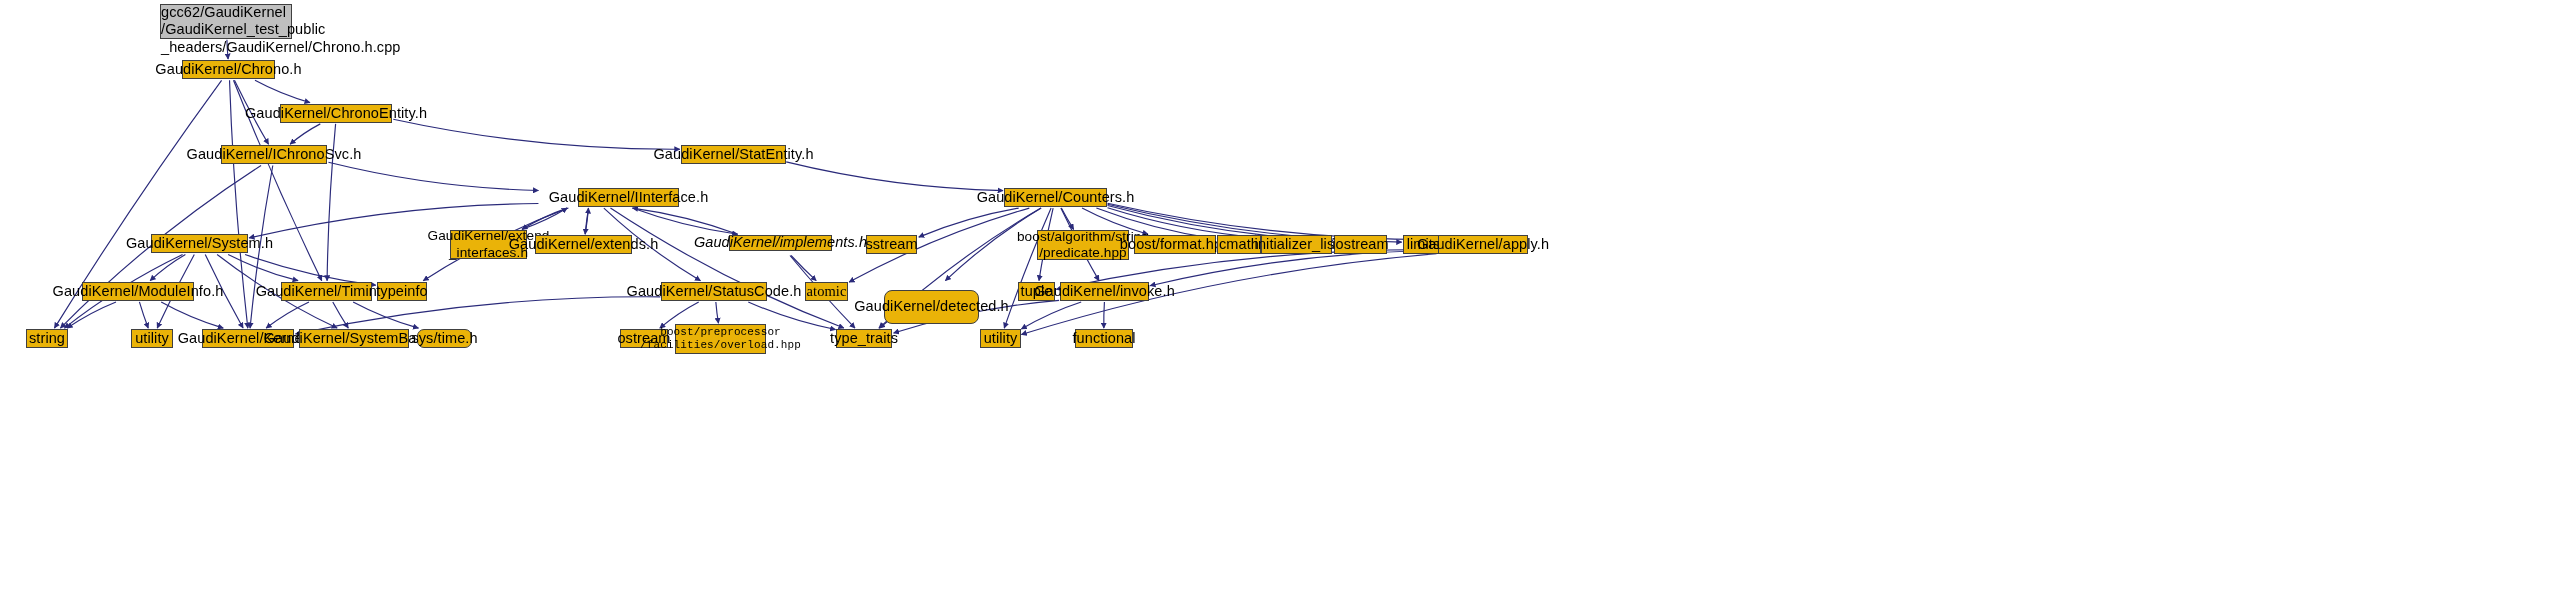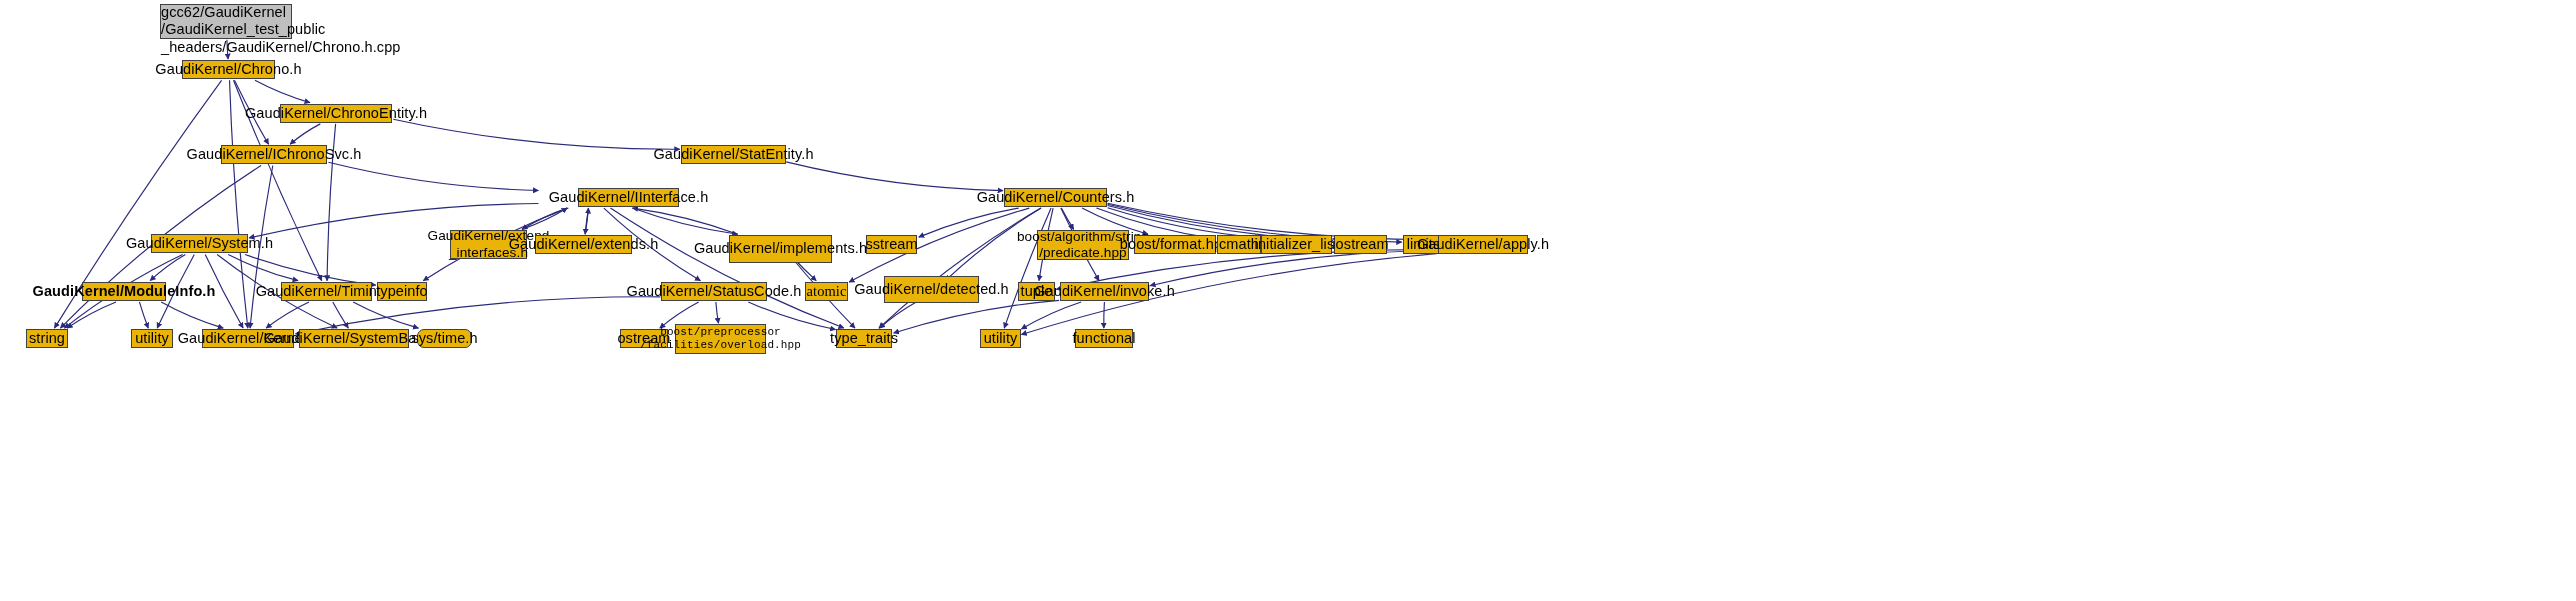--- a/index.html
+++ b/index.html
@@ -118,36 +118,36 @@
       <div class="node hdr" style="left: 182px; top: 60px; width: 93px; height: 19.4px;"><span class="lbl">GaudiKernel/Chrono.h</span></div>
       <div class="node hdr" style="left: 280px; top: 104px; width: 112px; height: 19.4px;"><span class="lbl">GaudiKernel/ChronoEntity.h</span></div>
       <div class="node hdr" style="left: 221px; top: 145px; width: 106px; height: 19.4px;"><span class="lbl">GaudiKernel/IChronoSvc.h</span></div>
       <div class="node hdr" style="left: 681px; top: 145px; width: 105px; height: 19.4px;"><span class="lbl">GaudiKernel/StatEntity.h</span></div>
       <div class="node hdr" style="left: 539px; top: 188px; width: 101px; height: 19.4px; margin-left: 39px;"><span class="lbl">GaudiKernel/IInterface.h</span></div>
       <div class="node hdr" style="left: 1004px; top: 188px; width: 103px; height: 19.4px;"><span class="lbl">GaudiKernel/Counters.h</span></div>
       <div class="node hdr" style="left: 151px; top: 234px; width: 97px; height: 19.4px;"><span class="lbl">GaudiKernel/System.h</span></div>
       <div class="node hdr" style="left: 450px; top: 230px; width: 77px; height: 29px;"><span class="lbl" style="font-size: 13.6px;">GaudiKernel/extend
 _interfaces.h</span></div>
       <div class="node ext" style="left: 535px; top: 235px; width: 97px; height: 19.4px;"><span class="lbl">GaudiKernel/extends.h</span></div>
-      <div class="node hdr" style="left: 729px; top: 235px; width: 103px; height: 28px;"><span class="lbl">GaudiKernel/implements.h</span></div>
+      <div class="node hdr" style="left: 729px; top: 235px; width: 103px; height: 16px; font-style: italic;"><span class="lbl">GaudiKernel/implements.h</span></div>
       <div class="node ext" style="left: 866px; top: 235px; width: 51px; height: 19.4px;"><span class="lbl">sstream</span></div>
       <div class="node ext" style="left: 1037px; top: 230px; width: 92px; height: 30px;"><span class="lbl" style="font-size: 13.6px;">boost/algorithm/string
 /predicate.hpp</span></div>
       <div class="node ext" style="left: 1134px; top: 235px; width: 82px; height: 19.4px;"><span class="lbl">boost/format.hpp</span></div>
       <div class="node ext" style="left: 1217px; top: 235px; width: 44px; height: 19.4px;"><span class="lbl">cmath</span></div>
       <div class="node ext" style="left: 1261px; top: 235px; width: 71px; height: 19.4px;"><span class="lbl">initializer_list</span></div>
       <div class="node ext" style="left: 1334px; top: 235px; width: 53px; height: 19.4px;"><span class="lbl">iostream</span></div>
       <div class="node ext" style="left: 1403px; top: 235px; width: 41px; height: 19.4px;"><span class="lbl">limits</span></div>
       <div class="node hdr" style="left: 1438px; top: 235px; width: 90px; height: 19.4px;"><span class="lbl">GaudiKernel/apply.h</span></div>
-      <div class="node hdr" style="left: 82px; top: 282px; width: 84px; height: 19.4px; font-weight: bold;"><span class="lbl">GaudiKernel/ModuleInfo.h</span></div>
+      <div class="node hdr" style="left: 82px; top: 282px; width: 112px; height: 19.4px;"><span class="lbl">GaudiKernel/ModuleInfo.h</span></div>
       <div class="node hdr" style="left: 281px; top: 282px; width: 91px; height: 19.4px;"><span class="lbl">GaudiKernel/Timing.h</span></div>
       <div class="node ext" style="left: 377px; top: 282px; width: 50px; height: 19.4px;"><span class="lbl">typeinfo</span></div>
       <div class="node hdr" style="left: 661px; top: 282px; width: 106px; height: 19.4px;"><span class="lbl">GaudiKernel/StatusCode.h</span></div>
       <div class="node ext" style="left: 805px; top: 282px; width: 43px; height: 19.4px; font-family: Liberation Serif, serif;"><span class="lbl">atomic</span></div>
-      <div class="node hdr" style="left: 884px; top: 276px; width: 95px; height: 27px;"><span class="lbl">GaudiKernel/detected.h</span></div>
+      <div class="node hdr" style="left: 884px; top: 290px; width: 95px; height: 34px; border-radius: 8px;"><span class="lbl">GaudiKernel/detected.h</span></div>
       <div class="node ext" style="left: 1018px; top: 282px; width: 37px; height: 19.4px;"><span class="lbl">tuple</span></div>
       <div class="node hdr" style="left: 1060px; top: 282px; width: 89px; height: 19.4px;"><span class="lbl">GaudiKernel/invoke.h</span></div>
       <div class="node ext" style="left: 26px; top: 329px; width: 42px; height: 19.4px;"><span class="lbl">string</span></div>
       <div class="node ext" style="left: 131px; top: 329px; width: 42px; height: 19.4px;"><span class="lbl">utility</span></div>
       <div class="node hdr" style="left: 202px; top: 329px; width: 92px; height: 19.4px;"><span class="lbl">GaudiKernel/Kernel.h</span></div>
       <div class="node hdr" style="left: 299px; top: 329px; width: 110px; height: 19.4px;"><span class="lbl">GaudiKernel/SystemBase.h</span></div>
       <div class="node ext" style="left: 417px; top: 329px; width: 55px; height: 19.4px; border-radius: 7px;"><span class="lbl">sys/time.h</span></div>
       <div class="node ext" style="left: 620px; top: 329px; width: 48px; height: 19.4px;"><span class="lbl">ostream</span></div>
       <div class="node ext" style="left: 675px; top: 324px; width: 91px; height: 30px;"><span class="lbl" style="font-size: 11px; font-family: Liberation Mono, monospace;">boost/preprocessor
 /facilities/overload.hpp</span></div>

